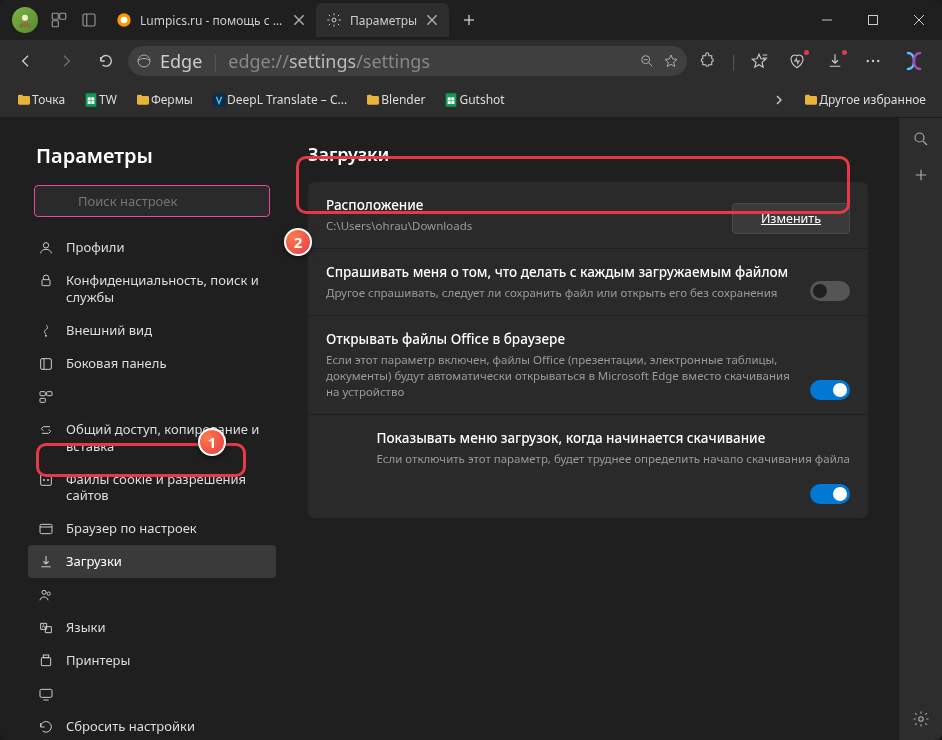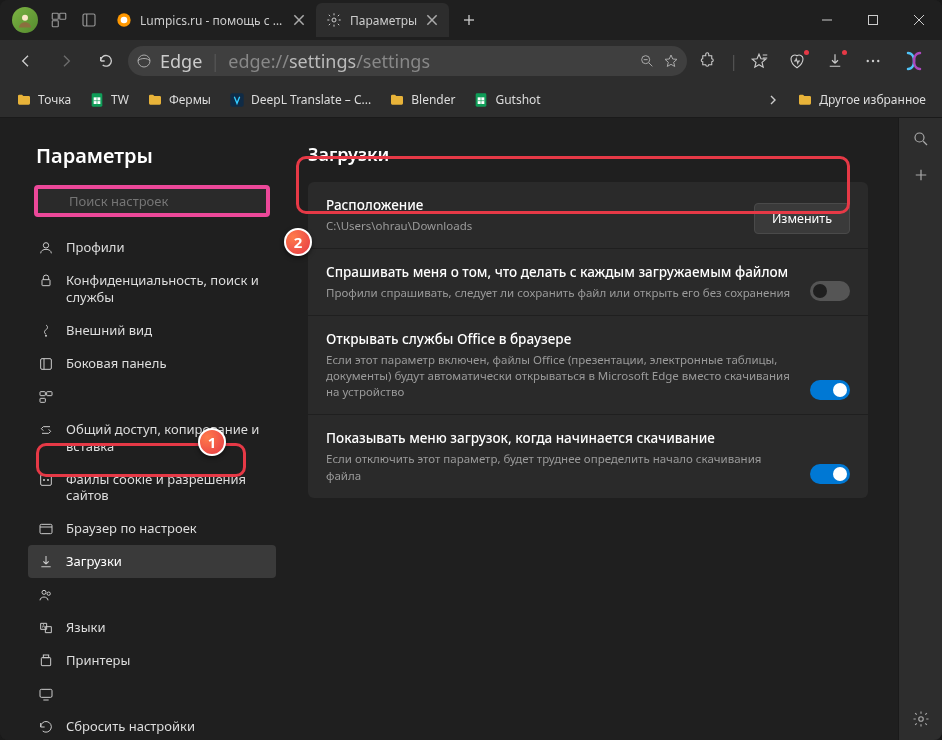--- a/index.html
+++ b/index.html
@@ -35,60 +35,60 @@
   .addr-text .dim { color:#888; }
   .addr-icons { display:flex; gap:8px; align-items:center; }
   .addr-icons svg { width:16px; height:16px; fill:#aaa; cursor:pointer; }
   .tool-btn { width:34px; height:32px; display:flex; align-items:center; justify-content:center; cursor:pointer; position:relative;}
   .tool-btn svg { width:18px; height:18px; fill:#ccc; }
   .red-dot { position:absolute; top:5px; right:5px; width:5px; height:5px; background:#e63946; border-radius:50%; }
   .copilot { width:40px; height:40px; display:flex; align-items:center; justify-content:center; cursor:pointer;}
   
   
   .bm-bar { height: 36px; background: #2d2d2d; display:flex; align-items:center; padding:0 10px; gap:6px; border-bottom:1px solid #1a1a1a;}
-  .bm { display:flex; align-items:center; gap:6px; padding:4px 6px; font-size:12px; color:#ddd; cursor:pointer; border-radius:4px; white-space:nowrap;}
+  .bm { display:flex; align-items:center; padding:4px 6px; font-size:12px; color:#ddd; cursor:pointer; border-radius:4px; white-space:nowrap;}
   .bm-icon { width:16px; height:16px; flex-shrink:0; }
   .bm-folder { fill:#e8b339; }
   .bm-sheet { fill:#0f9d58; }
   .bm-spacer { flex:1; }
   
   
   .content { flex:1; display:flex; background:#1f1f1f; overflow:hidden; position:relative;}
   
   
   .right-strip { width:44px; background:#2d2d2d; display:flex; flex-direction:column; align-items:center; padding-top:12px; gap:18px; border-left:1px solid #1a1a1a; position:relative;}
   .right-strip svg { width:18px; height:18px; fill:#aaa; cursor:pointer;}
   .right-strip .settings-corner { position:absolute; bottom:12px; }
   
   
   .main { flex:1; display:flex; overflow:hidden;}
   
   
   .sidebar { width: 282px; padding: 24px 6px 16px 28px; overflow-y:auto;}
   .sidebar-title { font-size: 20px; font-weight:600; color:#fff; margin-bottom:16px; padding-left:8px;}
-  .search-box { display:flex; align-items:center; gap:8px; height:32px; background:#2a2a2a; border:4px solid #ec4899; border-radius:4px; padding:0 23px; margin:0 6px 14px 6px;}
+  .search-box { display:flex; align-items:center; gap:20px; height:32px; background:#2a2a2a; border:1px solid #ec4899; border-radius:4px; padding:0 23px; margin:0 6px 14px 6px;}
   .search-box svg { width:14px; height:14px; fill:#888;}
   .search-box input { flex:1; background:none; border:none; outline:none; color:#ccc; font-size:13px;}
   .nav-list { list-style:none; }
   .nav-item { display:flex; align-items:flex-start; gap:12px; padding:8px 10px; font-size:13px; color:#ddd; cursor:pointer; border-radius:4px; line-height:1.3; position:relative;}
   .nav-item.active { background:#3a3a3a; color:#fff; }
   .nav-item svg { width:16px; height:16px; fill:#ccc; flex-shrink:0; margin-top:1px;}
   .nav-item.active svg { fill:#fff; }
   .nav-label { flex:1; }
   
   
   .page { flex:1; padding: 24px 30px 24px 26px; overflow-y:auto;}
   .page-title { font-size:18px; font-weight:600; color:#fff; margin-bottom:16px;}
   .panel { border-radius:6px; overflow:hidden;}
   .row { background:#2a2a2a; padding:14px 18px; display:flex; align-items:flex-end; gap:16px; border-bottom:1px solid #1f1f1f;}
-  .row:last-child { border-bottom:none; }
+  .row:last-child { border-bottom:none;flex-direction:column; }
   .row-main { flex:1; min-width:0;}
   .row-title { font-size:13.5px; color:#fff; font-weight:500; margin-bottom:4px;}
   .row-sub { font-size:11.5px; color:#9a9a9a; line-height:1.4;}
-  .row-btn { background:#3a3a3a; border:1px solid #4a4a4a; color:#fff; font-size:12.5px; padding:6px 17px; border-radius:4px; cursor:pointer;}
+  .row-btn { background:#3a3a3a; border:1px solid #4a4a4a; color:#fff; font-size:12.5px; padding:6px 28px; border-radius:4px; cursor:pointer;text-decoration:underline;}
   .toggle { width:40px; height:20px; border-radius:10px; position:relative; flex-shrink:0; cursor:pointer;}
   .toggle.off { background:#555; }
   .toggle.on { background:#0078d4; }
   .toggle .knob { position:absolute; top:3px; width:14px; height:14px; border-radius:50%; background:#fff; transition:left .15s;}
   .toggle.off .knob { left:3px; background:#1f1f1f;}
   .toggle.on .knob { left:23px; }
   
   
   .callout { position:absolute; border:3px solid #e63946; border-radius:10px; pointer-events:none; z-index:50;}
   .badge { position:absolute; width:28px; height:28px; border-radius:50%; background:radial-gradient(circle at 30% 30%, #ff7b4a, #e63946); color:#fff; font-weight:700; font-size:15px; display:flex; align-items:center; justify-content:center; border:2px solid #fff; z-index:60; box-shadow:0 2px 4px rgba(0,0,0,.5);}
@@ -428,29 +428,29 @@
             <div class="row">
               <div class="row-main">
                 <div class="row-title">Расположение</div>
                 <div class="row-sub">C:\Users\ohrau\Downloads</div>
               </div>
               <button class="row-btn">Изменить</button>
             </div>
             <div class="row">
               <div class="row-main">
                 <div class="row-title">Спрашивать меня о том, что делать с каждым загружаемым файлом</div>
-                <div class="row-sub">Профили спрашивать, следует ли сохранить файл или открыть его без сохранения</div>
+                <div class="row-sub">Другое спрашивать, следует ли сохранить файл или открыть его без сохранения</div>
               </div>
               <div class="toggle off">
                 <div class="knob"></div>
               </div>
             </div>
             <div class="row">
               <div class="row-main">
-                <div class="row-title">Открывать службы Office в браузере</div>
+                <div class="row-title">Открывать файлы Office в браузере</div>
                 <div class="row-sub">Если этот параметр включен, файлы Office (презентации, электронные таблицы, документы) будут автоматически открываться в Microsoft Edge вместо скачивания на устройство</div>
               </div>
               <div class="toggle on">
                 <div class="knob"></div>
               </div>
             </div>
             <div class="row">
               <div class="row-main">
                 <div class="row-title">Показывать меню загрузок, когда начинается скачивание</div>
                 <div class="row-sub">Если отключить этот параметр, будет труднее определить начало скачивания файла</div>

